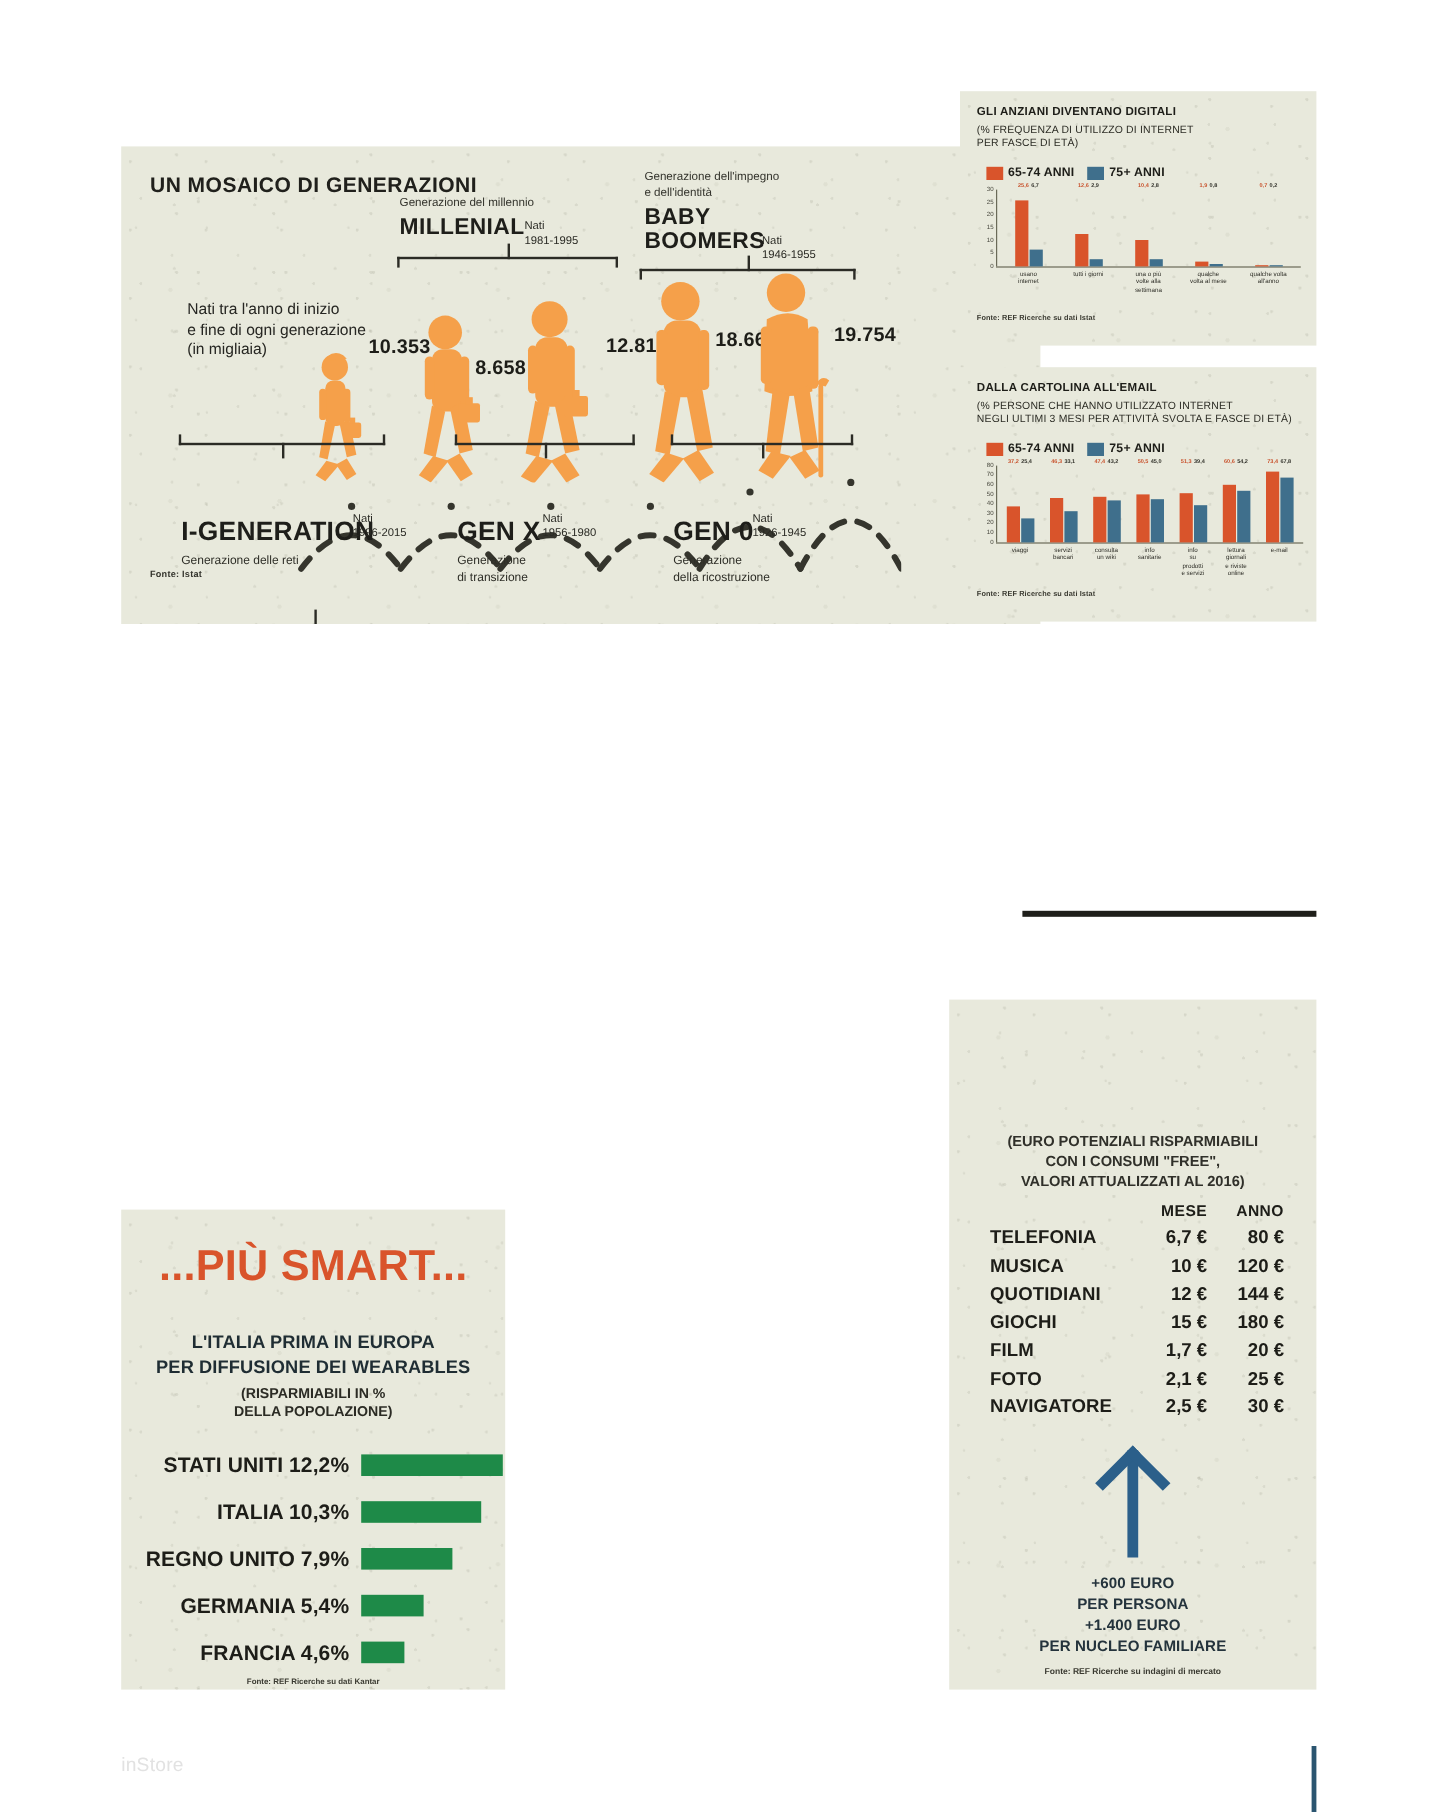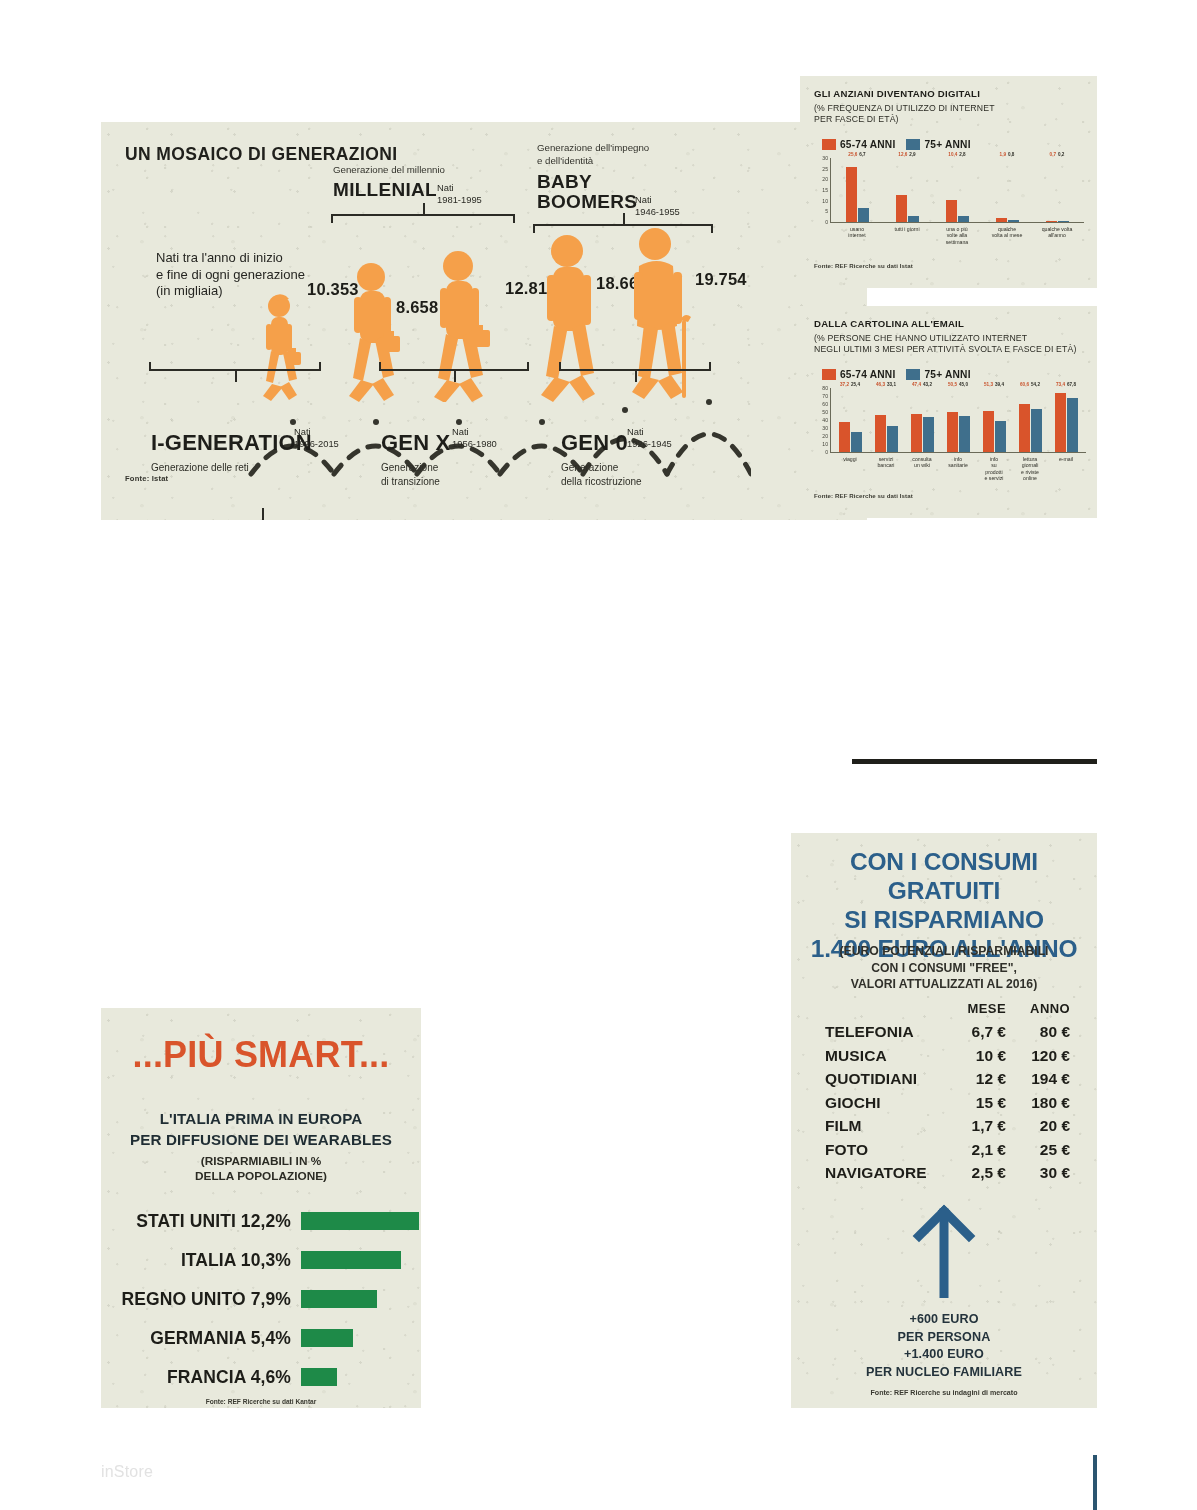--- a/index.html
+++ b/index.html
@@ -648,25 +648,20 @@
         <div class="smart-barwrap">
           <div class="smart-bar" style="width:30.3%"></div>
         </div>
       </div>
     </div>
 
     <div class="smart-src">Fonte: REF Ricerche su dati Kantar</div>
   </div>
 
   <div class="paper" id="consumi-panel">
-    <div class="cons-title">
-      <div>CON I CONSUMI GRATUITI</div>
-      <div>SI RISPARMIANO</div>
-      <div>1.400 EURO ALL'ANNO</div>
-    </div>
     <div class="cons-sub">
       <div>(EURO POTENZIALI RISPARMIABILI</div>
       <div>CON I CONSUMI "FREE",</div>
       <div>VALORI ATTUALIZZATI AL 2016)</div>
     </div>
 
     <div class="cons-table">
       <div class="cons-hrow">
         <div class="c-item"></div>
         <div class="c-mese">MESE</div>
@@ -678,21 +673,21 @@
         <div class="c-anno">80 €</div>
       </div>
       <div class="cons-row">
         <div class="c-item">MUSICA</div>
         <div class="c-mese">10 €</div>
         <div class="c-anno">120 €</div>
       </div>
       <div class="cons-row">
         <div class="c-item">QUOTIDIANI</div>
         <div class="c-mese">12 €</div>
-        <div class="c-anno">194 €</div>
+        <div class="c-anno">144 €</div>
       </div>
       <div class="cons-row">
         <div class="c-item">GIOCHI</div>
         <div class="c-mese">15 €</div>
         <div class="c-anno">180 €</div>
       </div>
       <div class="cons-row">
         <div class="c-item">FILM</div>
         <div class="c-mese">1,7 €</div>
         <div class="c-anno">20 €</div>

